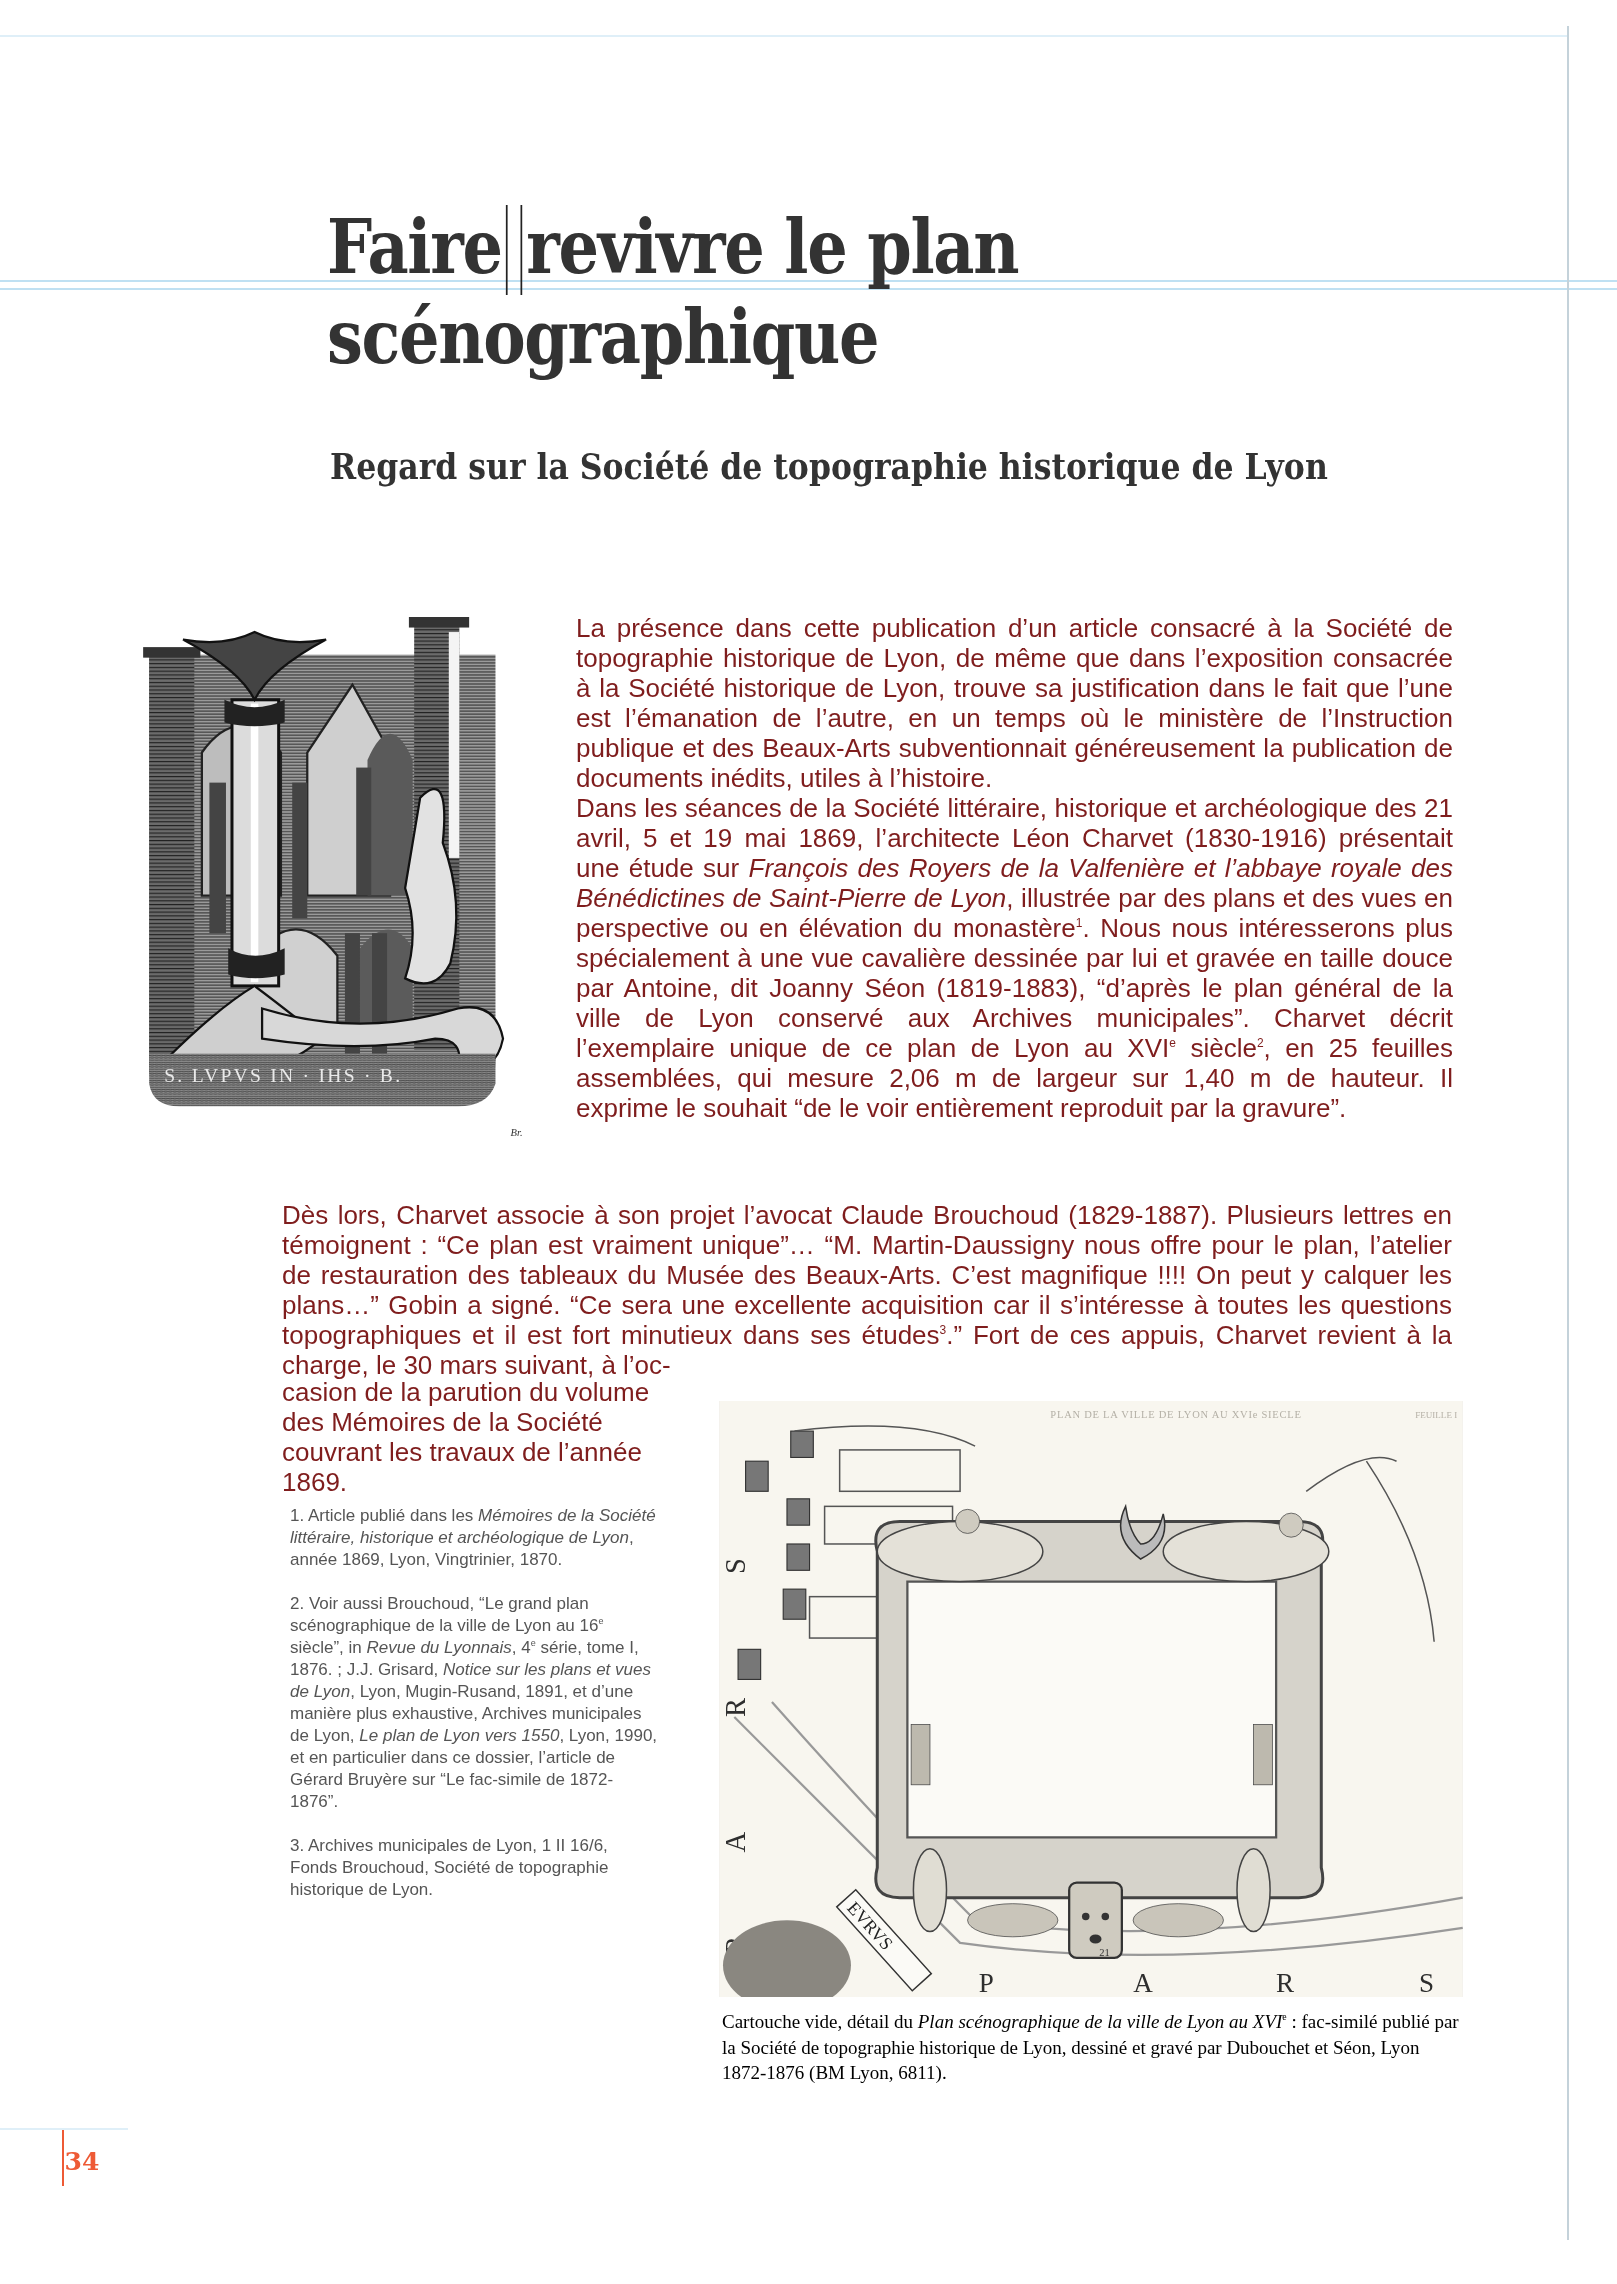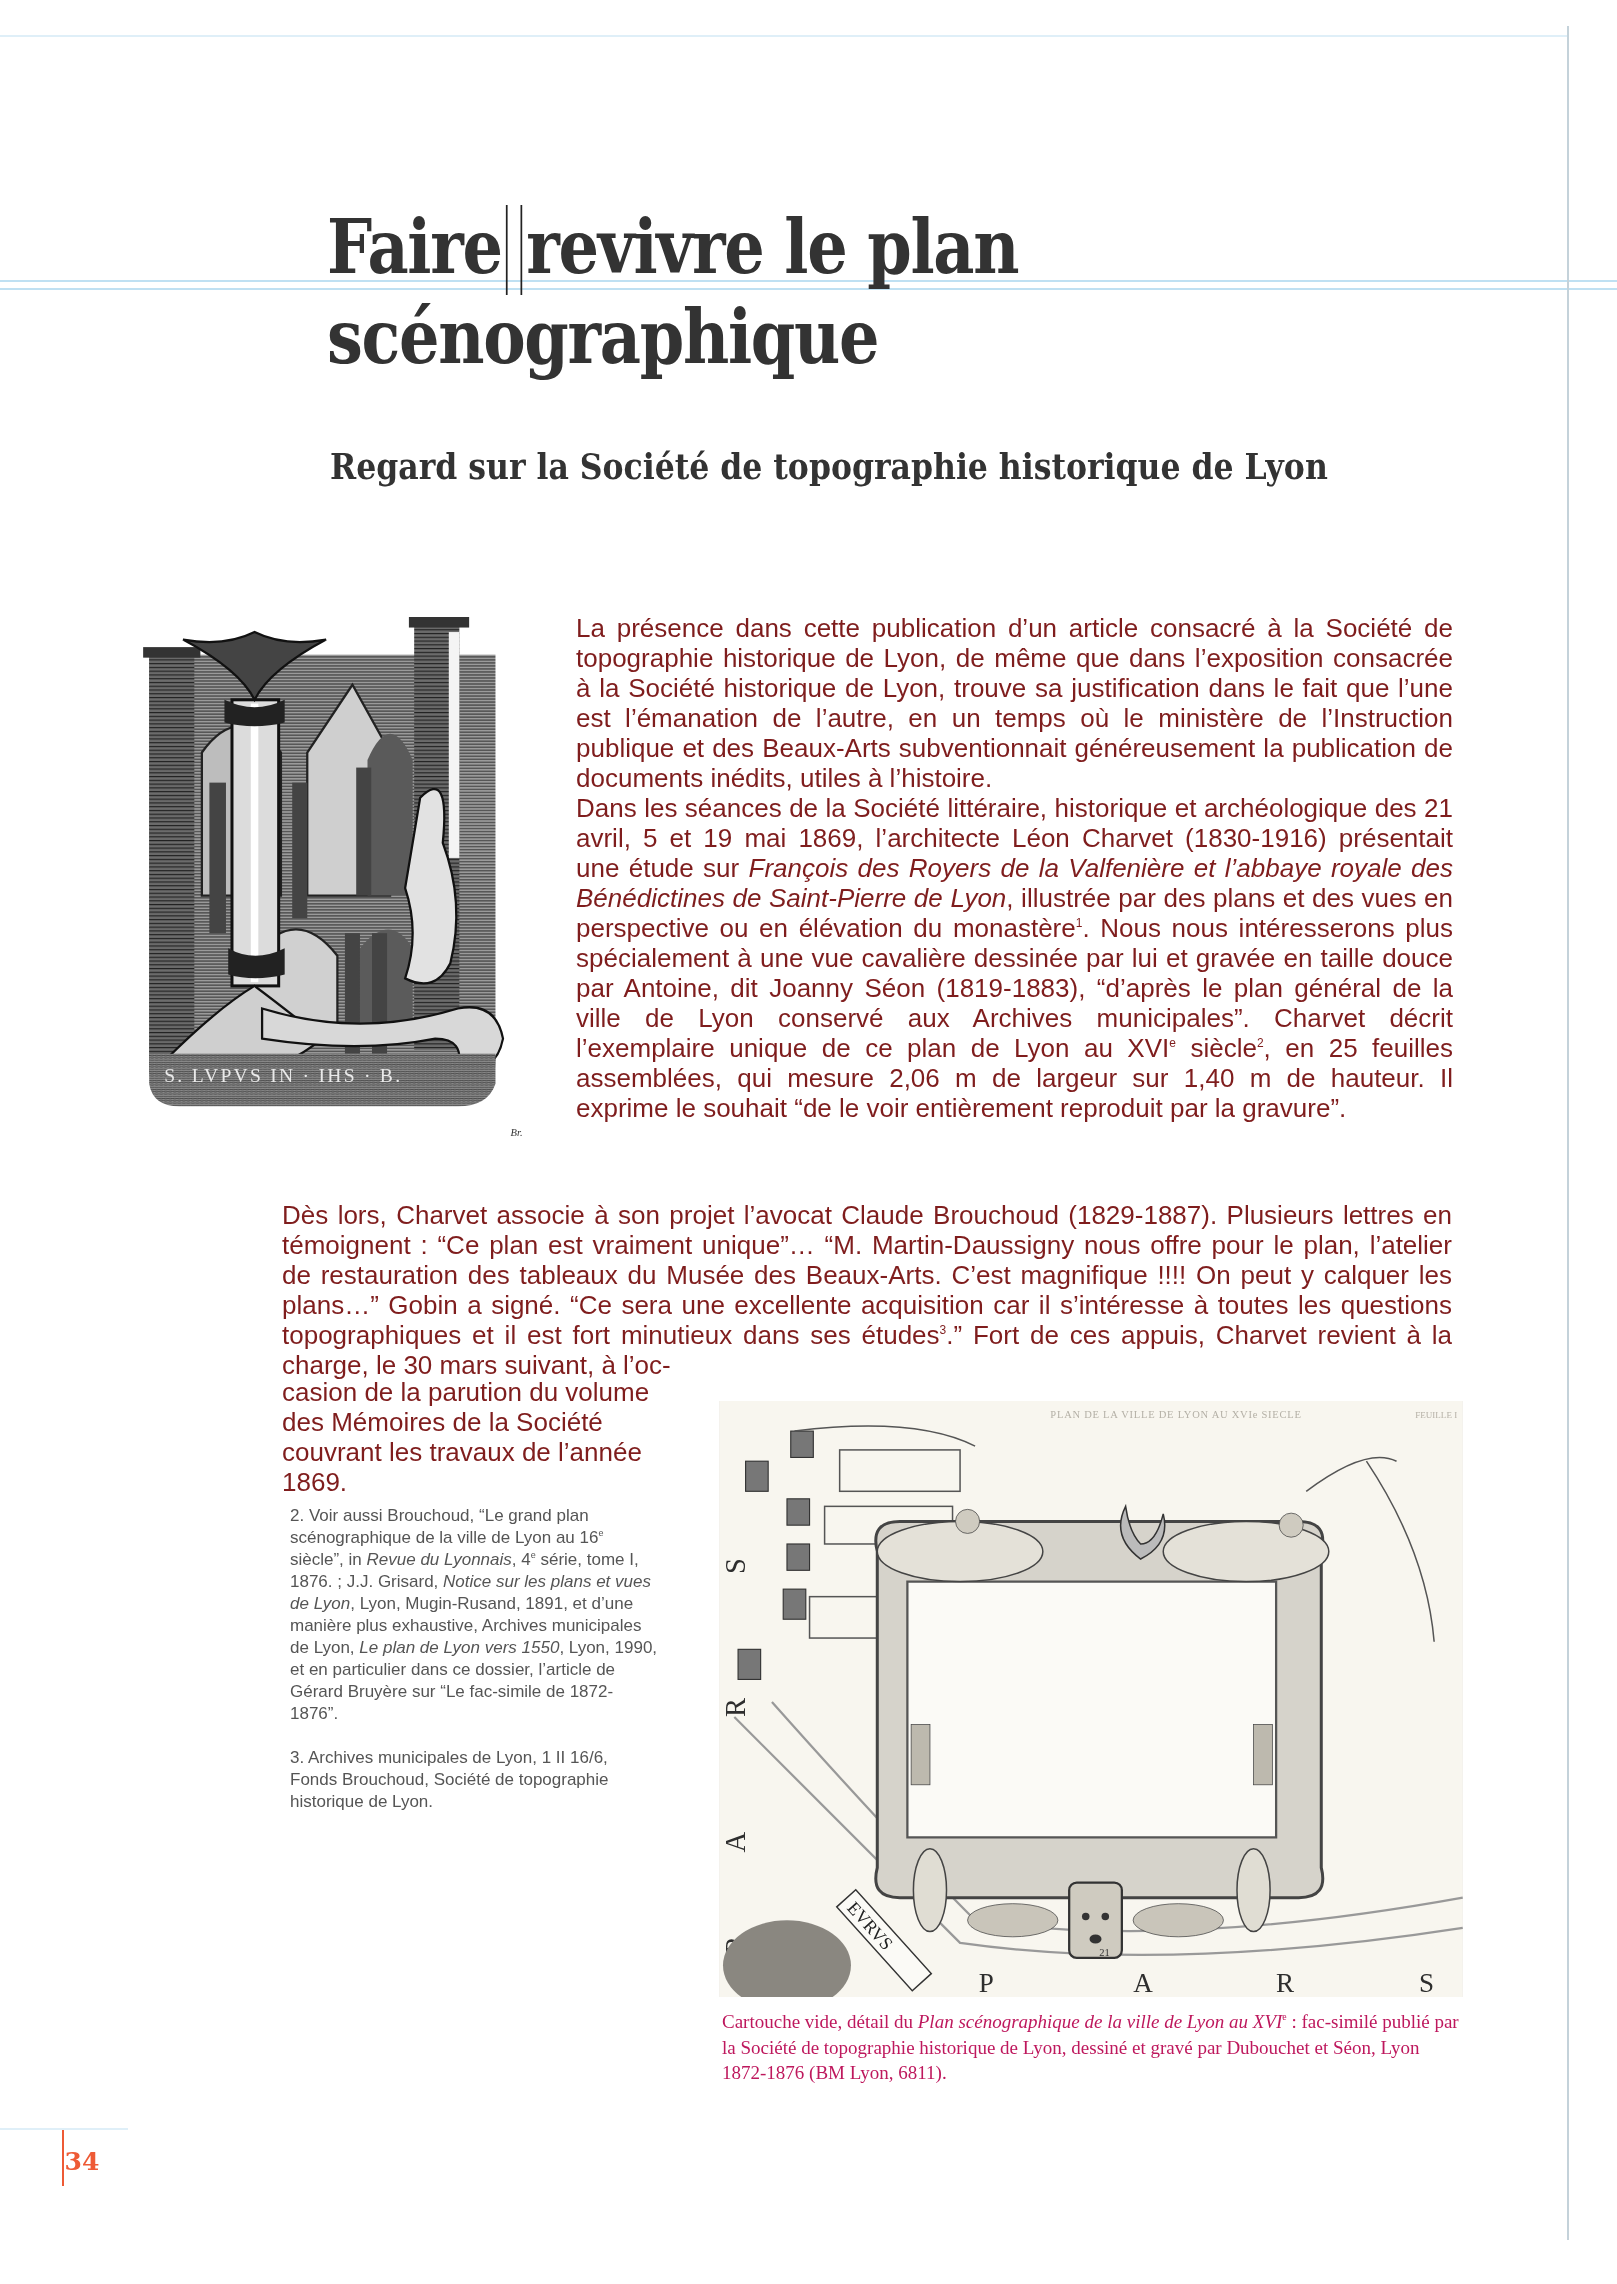--- a/index.html
+++ b/index.html
@@ -11,21 +11,21 @@
   .subtitle { position: absolute; left: 330px; top: 446px; font-family: "DejaVu Serif", serif; font-weight: bold; font-size: 35px; line-height: 42px; color: #333333; margin: 0; white-space: nowrap; transform: scaleX(0.9); transform-origin: left top; }
   .body-text { font-family: Liberation Sans, sans-serif; font-size: 26px; line-height: 30px; color: #7f1d1d; text-align: justify; }
   .col-right { position: absolute; left: 576px; top: 613px; width: 877px; }
   .col-full { position: absolute; left: 282px; top: 1200px; width: 1170px; }
   .col-narrow { position: absolute; left: 282px; top: 1352px; width: 391px; text-align: left; margin-top: 25px; }
   .body-text p { margin: 0; }
   .body-text sup { font-size: 12px; vertical-align: 10.5px; line-height: 0; }
   .notes { position: absolute; left: 290px; top: 1505px; width: 369px; font-family: "Liberation Sans", sans-serif; font-size: 17px; line-height: 22px; color: #555555; }
   .notes p { margin: 0 0 22px 0; }
   .notes sup { font-size: 9px; vertical-align: 6.8px; line-height: 0; }
-  .caption { position: absolute; left: 722px; top: 2009px; width: 745px; font-family: "Liberation Serif", serif; font-size: 19px; line-height: 25.6px; color: #be185d; }
+  .caption { position: absolute; left: 722px; top: 2009px; width: 745px; font-family: "Liberation Serif", serif; font-size: 19px; line-height: 25.6px; color: #000000; }
   .caption sup { font-size: 9.8px; vertical-align: 8.3px; line-height: 0; }
   .figure { position: absolute; overflow: hidden; }
   .page-number { position: absolute; left: 63px; top: 2143px; font-family: "DejaVu Serif", serif; font-weight: bold; font-size: 25px; color: #ee5a35; line-height: 38px; }
   .page-number .bar { position: absolute; left: -1.5px; top: -13.5px; width: 2.3px; height: 56px; background: #ee5a35; }
   .page-number span.num { padding-left: 1.5px; }
 </style>
 </head>
 <body>
 
 <div class="guide-h" style="top:35px; width:1567px; opacity:.5;"></div>
@@ -102,20 +102,21 @@
 </div>
 
 <div class="body-text col-full">
   <p><span>Dès lors, Charvet associe à son projet l’avocat Claude Brouchoud (1829-1887). Plusieurs lettres en témoignent : “Ce plan est vraiment unique”… “M. Martin-Daussigny nous offre pour le plan, l’atelier de restauration des tableaux du Musée des Beaux-Arts. C’est magnifique !!!! On peut y calquer les plans…” Gobin a signé. “Ce sera une excellente acquisition car il s’intéresse à toutes les questions topographiques et il est fort minutieux dans ses études</span><sup>3</sup><span>.” Fort de ces appuis, Charvet revient à la charge, le 30 mars suivant, à l’oc-</span></p>
 </div>
 <div class="body-text col-narrow">
   <p>casion de la parution du volume des Mémoires de la Société couvrant les travaux de l’année 1869.</p>
 </div>
 
 <div class="notes">
+  <p><span>1.</span><span> Article publié dans les </span><em>Mémoires de la Société littéraire, historique et archéologique de Lyon</em><span>, année 1869, Lyon, Vingtrinier, 1870.</span></p>
   <p><span>2.</span><span> Voir aussi Brouchoud, “Le grand plan scénographique de la ville de Lyon au 16</span><sup>e</sup><span> siècle”, in </span><em>Revue du Lyonnais</em><span>, 4</span><sup>e</sup><span> série, tome I, 1876. ; J.J. Grisard, </span><em>Notice sur les plans et vues de Lyon</em><span>, Lyon, Mugin-Rusand, 1891, et d’une manière plus exhaustive, Archives municipales de Lyon, </span><em>Le plan de Lyon vers 1550</em><span>, Lyon, 1990, et en particulier dans ce dossier, l’article de Gérard Bruyère sur “Le fac-simile de 1872-1876”.</span></p>
   <p><span>3.</span><span> Archives municipales de Lyon, 1 II 16/6, Fonds Brouchoud, Société de topographie historique de Lyon.</span></p>
 </div>
 
 <div class="figure" style="left:719px; top:1401px; width:744px; height:596px; background:#e5e5e5;">
   <svg width="744" height="596" viewBox="0 0 988 792">
     <rect width="988" height="792" fill="#f8f6ef"></rect>
     <text x="440" y="22" font-family="Liberation Serif, serif" font-size="14" fill="#b4b0a6" letter-spacing="1">PLAN DE LA VILLE DE LYON AU XVIe SIECLE</text>
     <text x="925" y="22" font-family="Liberation Serif, serif" font-size="12" fill="#b4b0a6">FEUILLE I</text>
 

